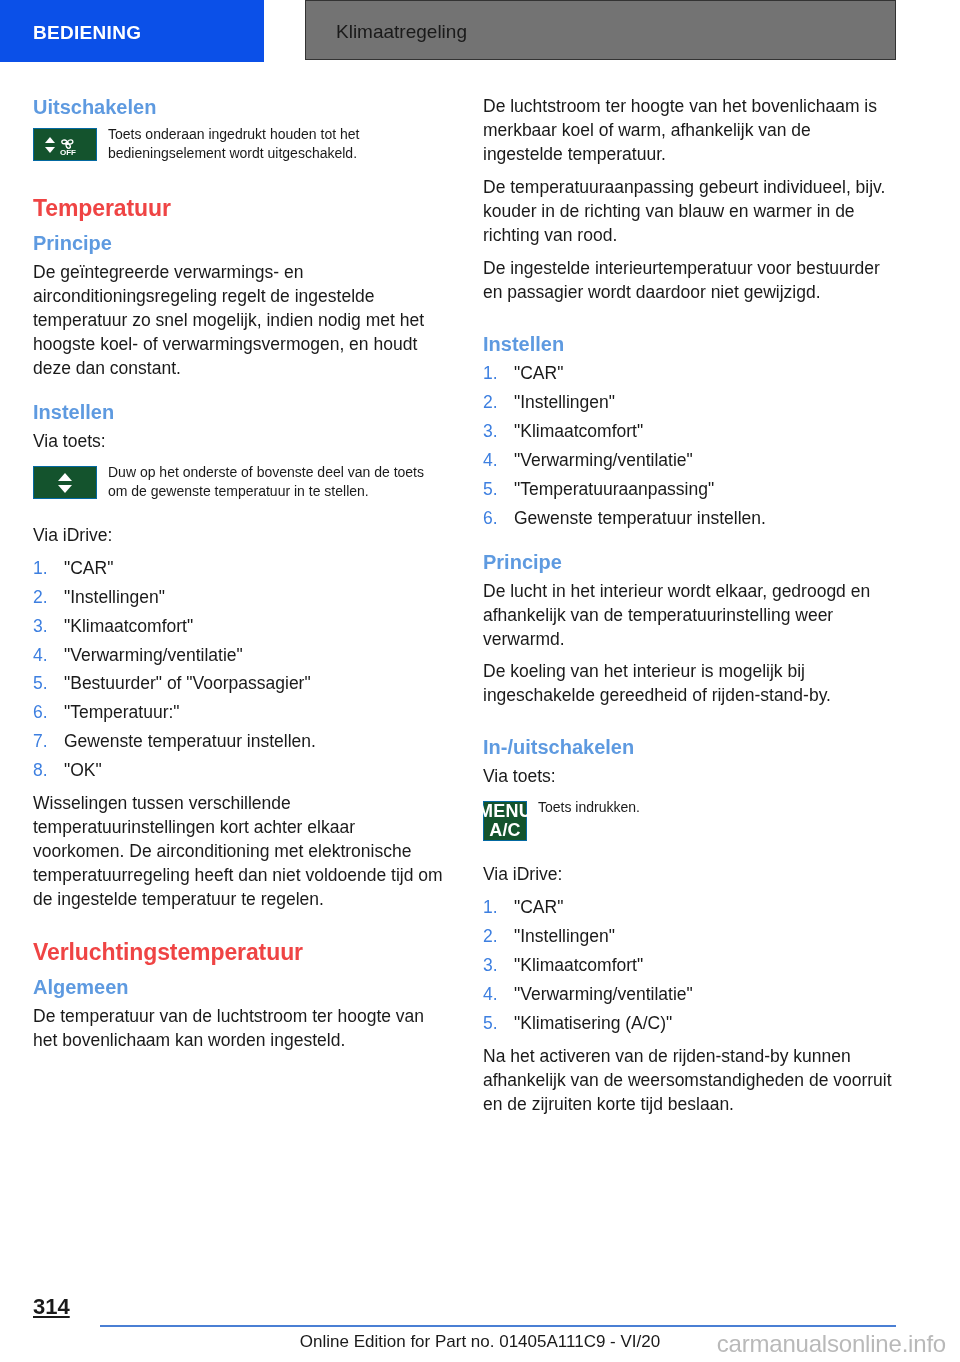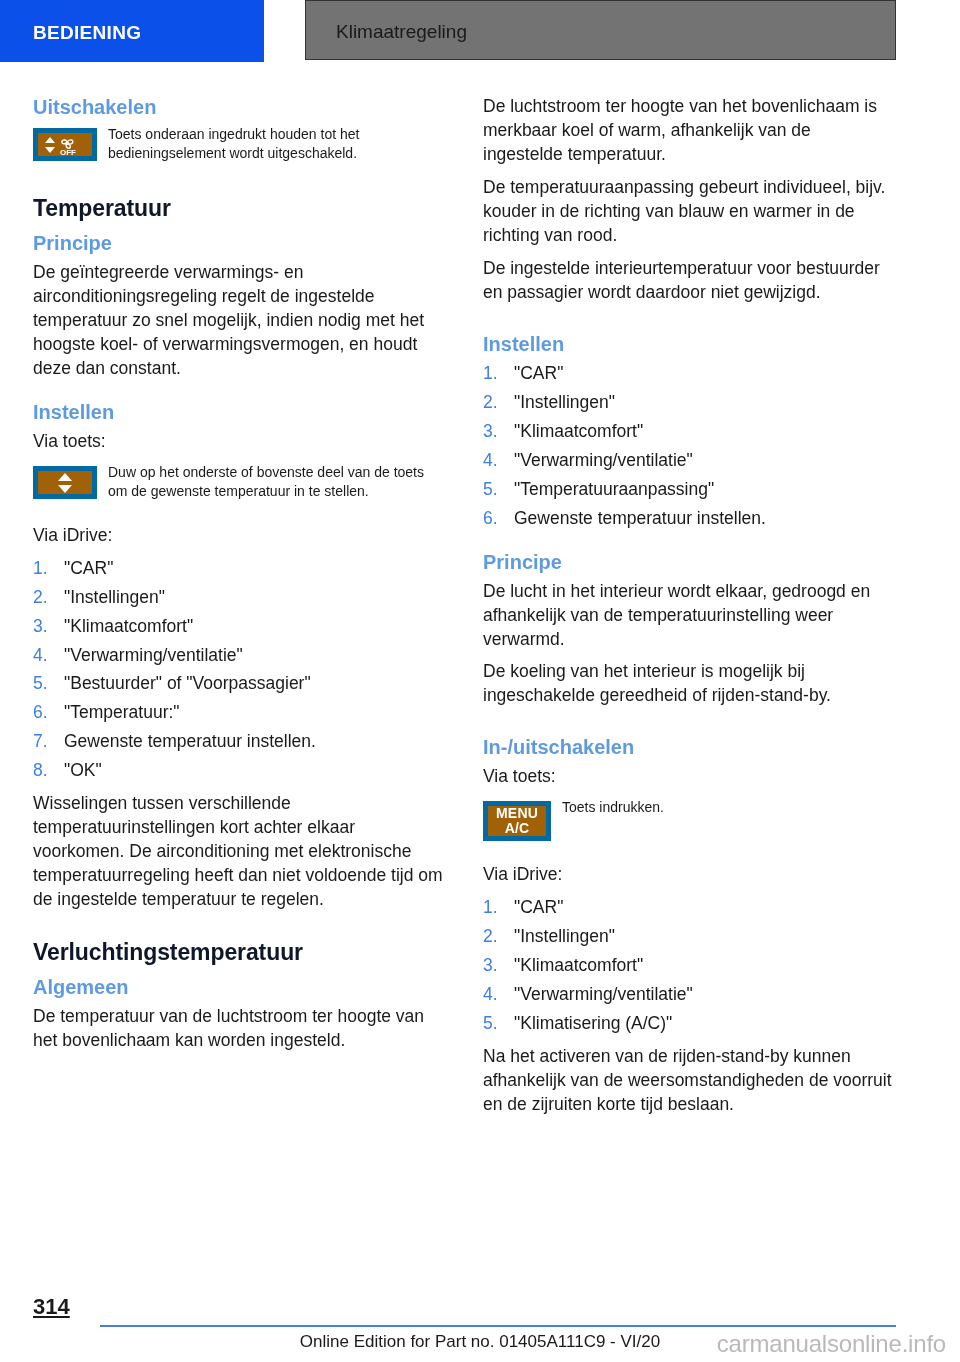--- a/index.html
+++ b/index.html
@@ -65,21 +65,21 @@
     top: 95px;
     width: 412px;
   }
   .col-left  { left: 33px; }
   .col-right { left: 483px; }
 
   
   h1.head1 {
     font-size: 23px;
     font-weight: bold;
-    color: #0f172a;
+    color: #ef4444;
     margin: 0 0 9px 0;
     line-height: 1.18;
     letter-spacing: -0.1px;
   }
   h2.head2 {
     font-size: 20px;
     font-weight: bold;
     color: #5e9ae0;
     margin: 0 0 6px 0;
     line-height: 1.2;
@@ -133,42 +133,42 @@
     line-height: 1.37;
     color: #1a1a1a;
   }
   .icon-block::after {
     content: "";
     display: block;
     clear: both;
   }
 
   .btn-icon {
-    background: #a16207;
-    border: 5px solid #0369a1;
+    background: #14532d;
+    border: 1px solid #0369a1;
     box-sizing: border-box;
     display: flex;
     align-items: center;
     justify-content: center;
     color: #ffffff;
   }
   .btn-fanoff {
     width: 64px;
     height: 33px;
   }
   .btn-updown {
     width: 64px;
     height: 33px;
   }
   .btn-menuac {
-    width: 68px;
+    width: 44px;
     height: 40px;
     flex-direction: column;
     line-height: 1.08;
-    font-size: 14px;
+    font-size: 18px;
     font-weight: bold;
     letter-spacing: 0.2px;
   }
   .btn-menuac span { display: block; }
 
   
   .footer {
     position: absolute;
     left: 0;
     top: 1292px;

